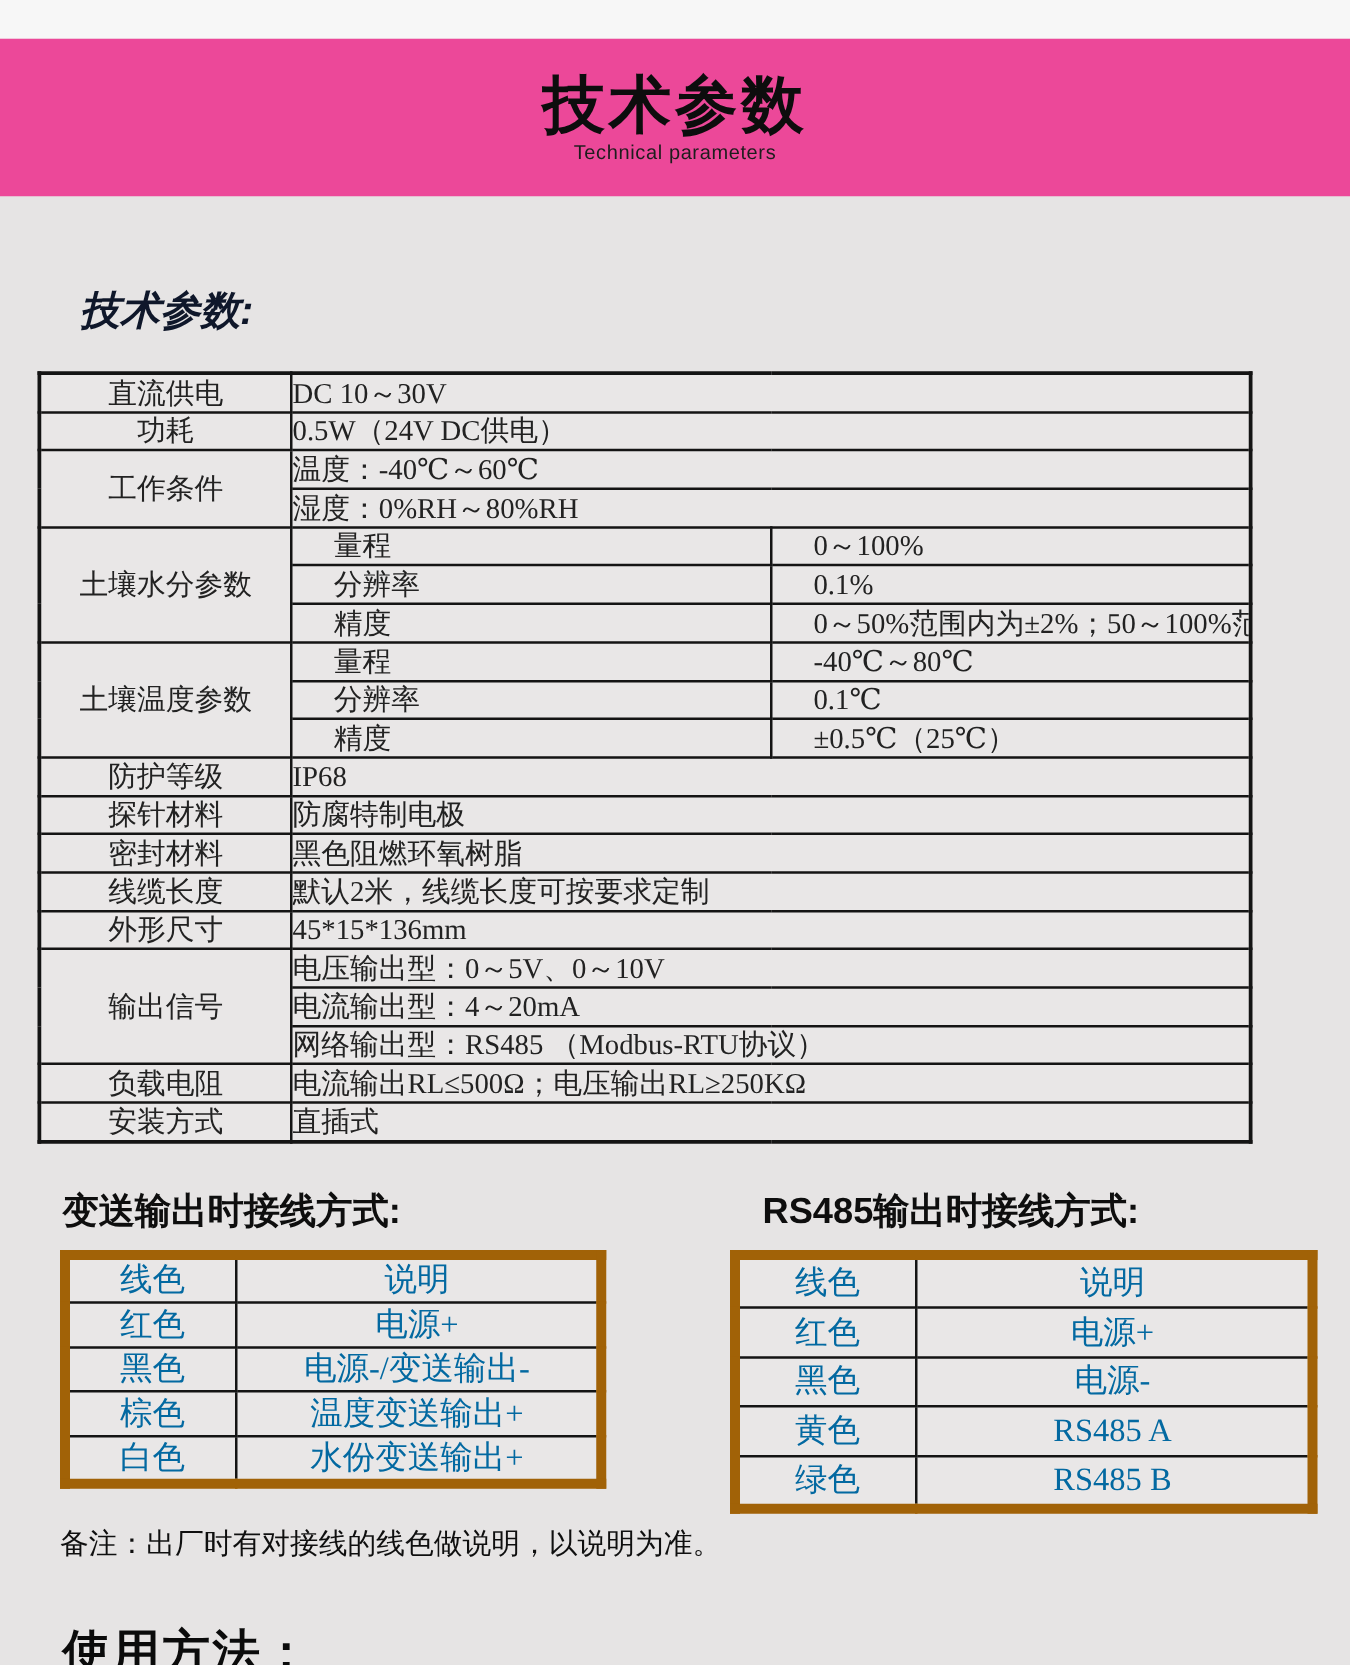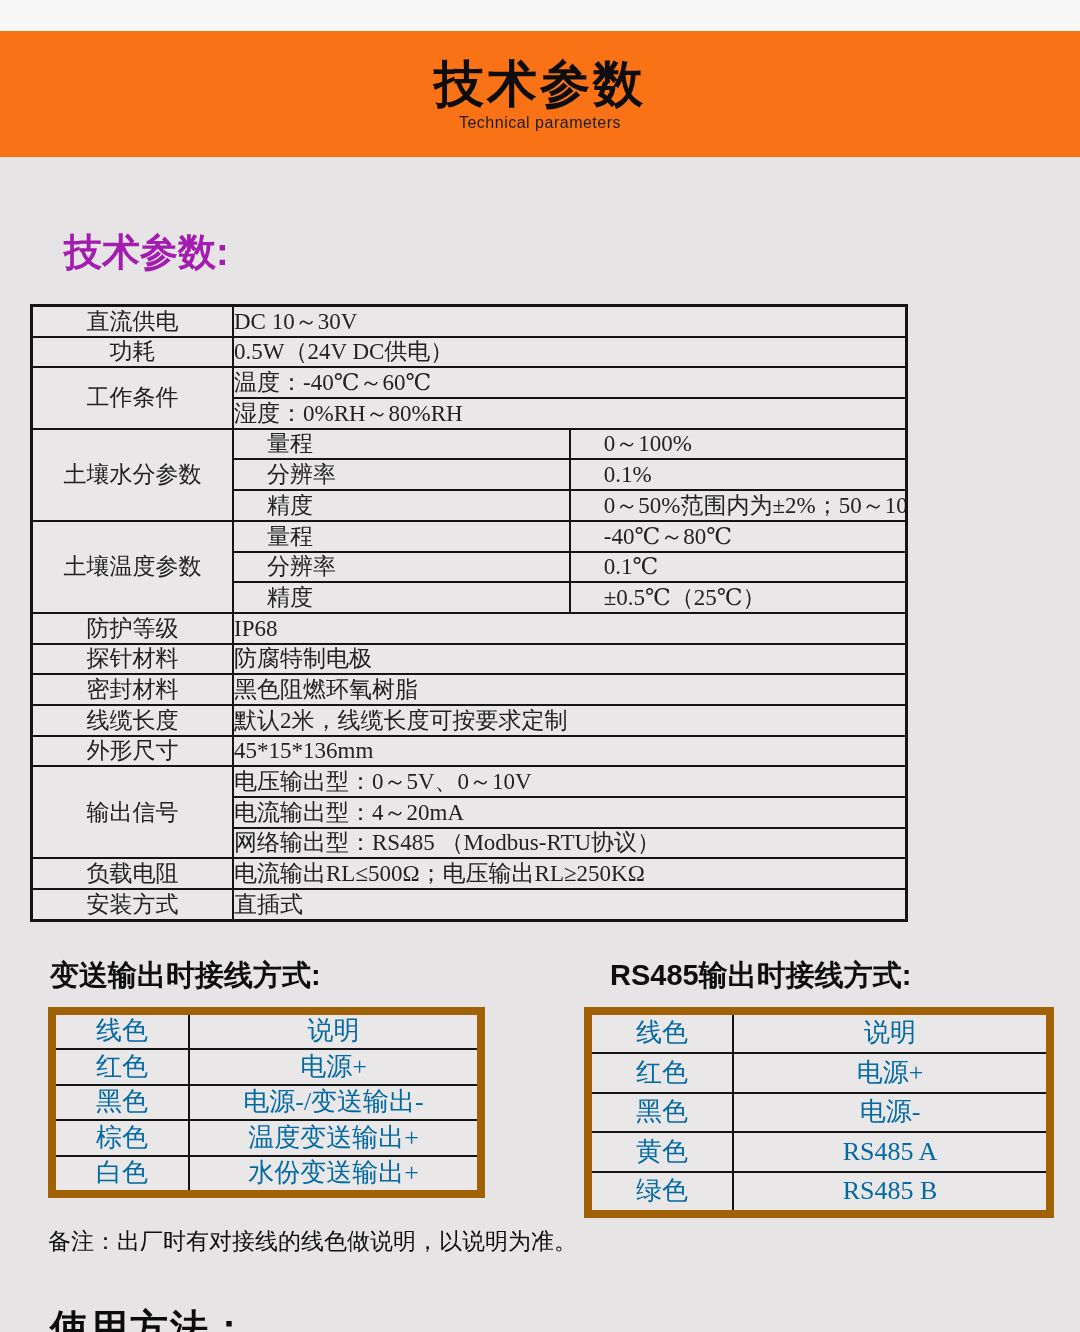--- a/index.html
+++ b/index.html
@@ -6,39 +6,39 @@
   body{
     width:1080px;height:1332px;
     background:#e6e4e4;
     font-family:"Liberation Sans","DejaVu Sans",sans-serif;
     color:#161616;
     overflow:hidden;
     position:relative;
   }
   .top-strip{height:31px;background:#f7f7f7;}
   .band{
-    height:126px;background:#f97316;
+    height:126px;background:#ec4899;
     display:flex;flex-direction:column;justify-content:center;align-items:center;
   }
   .band .title-cn{
     font-size:50px;font-weight:900;letter-spacing:3px;color:#0d0d0d;
     line-height:1.1;
   }
   .band .title-en{
     font-size:16px;font-weight:400;color:#1d1d1d;margin-top:2px;letter-spacing:0.5px;
   }
   .section-heading{
     margin:70px 0 0 64px;
-    font-size:38px;font-weight:800;color:#a21caf;
+    font-size:32px;font-weight:800;color:#0f172a;font-style:italic;
   }
   
   table{border-collapse:collapse;}
   .spec-table{
     margin:26px 0 0 30px;
-    width:878px;table-layout:fixed;
+    width:972px;table-layout:fixed;
     border:3px solid #141414;
     background:#e9e7e7;
     font-family:"Liberation Serif","DejaVu Serif",serif;
     font-size:23px;color:#222;
   }
   .spec-table td{
     border:2px solid #141414;
     height:28.7px;line-height:1.1;
     padding:0;white-space:nowrap;overflow:hidden;
   }

